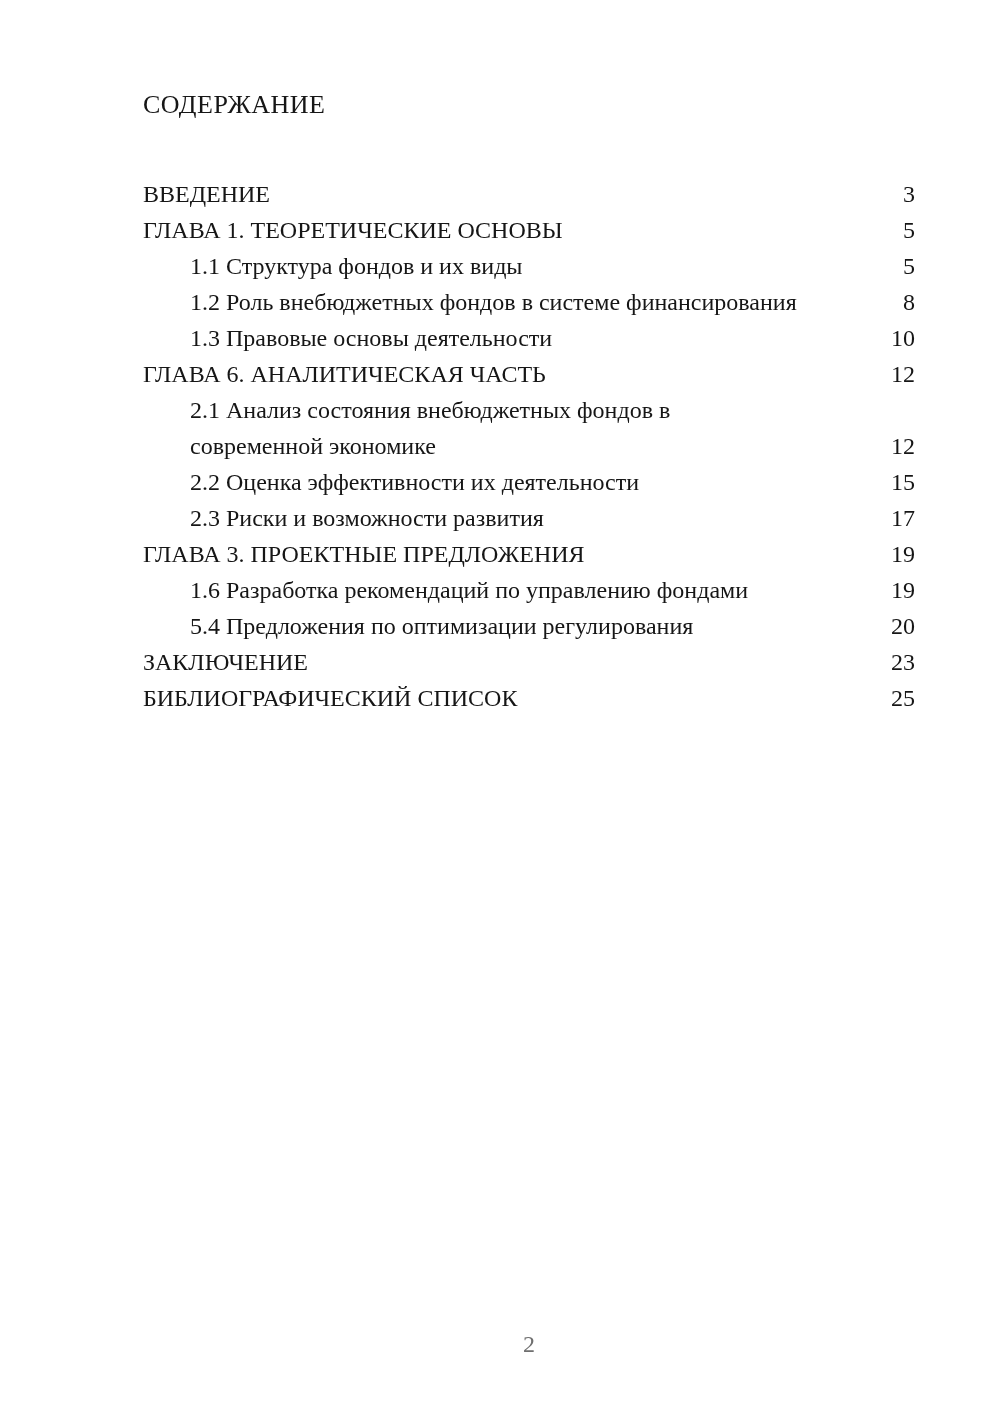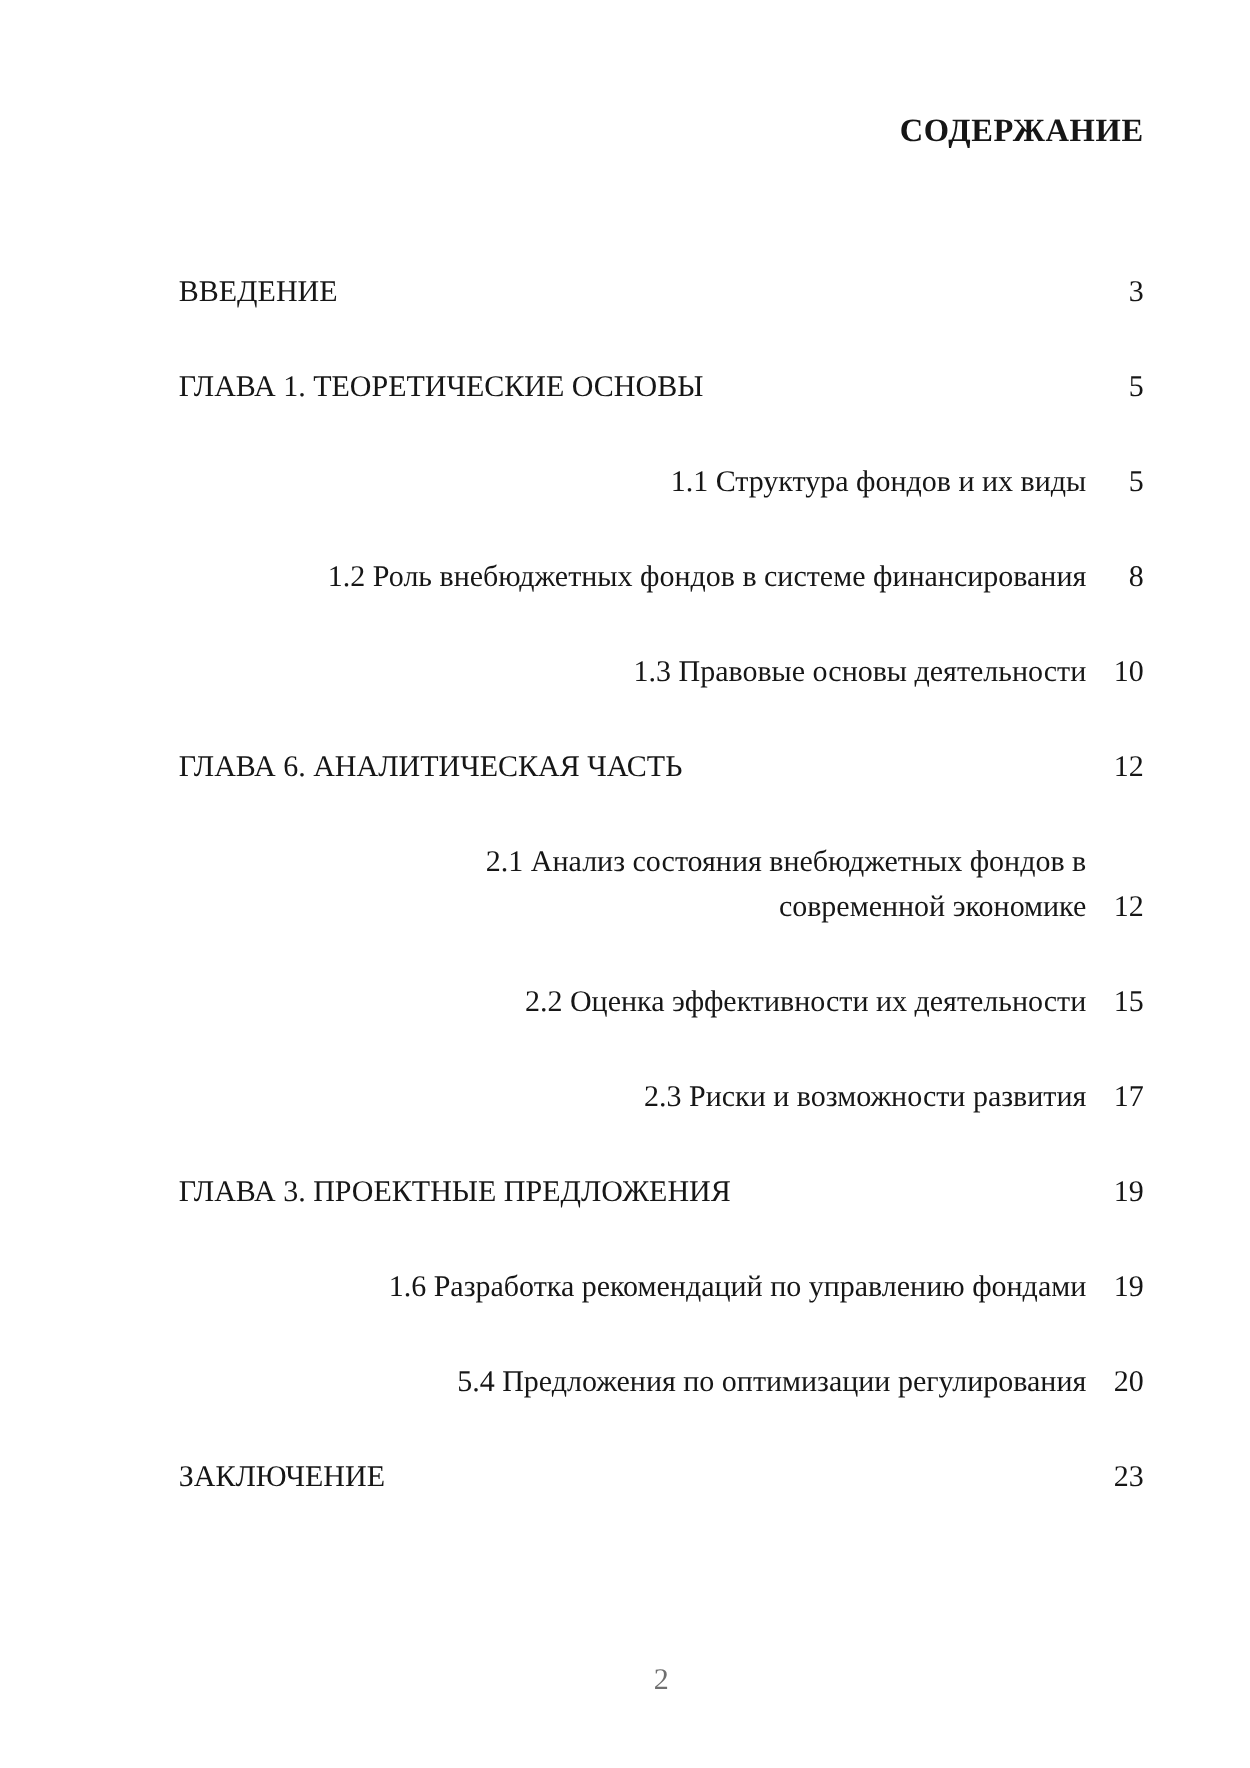--- a/index.html
+++ b/index.html
@@ -16,43 +16,41 @@
     overflow: hidden;
   }
   .content {
     position: absolute;
     left: 143px;
     top: 0;
     width: 772px;
   }
   .doc-title {
     margin: 90px 0 0 0;
-    text-align: right;
+    text-align: left;
     font-size: 26px;
     line-height: 30px;
-    font-weight: bold;
+    font-weight: normal;
     letter-spacing: 0.5px;
   }
   .toc {
     margin-top: 56px;
   }
   .toc-row {
     display: flex;
     align-items: flex-end;
     font-size: 24px;
     line-height: 36px;
   }
   .toc-row .label {
     flex: 1 1 auto;
     white-space: pre-line;
-    margin-top: 40px;
   }
   .toc-row.level-1 .label {
     padding-left: 47px;
-    text-align: right;
   }
   .toc-row .pagenum {
     flex: 0 0 auto;
     width: 46px;
     text-align: right;
   }
   .footer-pagenum {
     position: absolute;
     left: 143px;
     width: 772px;
@@ -115,16 +113,20 @@
         <span class="pagenum">19</span>
       </div>
       <div class="toc-row level-1">
         <span class="label">5.4 Предложения по оптимизации регулирования</span>
         <span class="pagenum">20</span>
       </div>
       <div class="toc-row level-0">
         <span class="label">ЗАКЛЮЧЕНИЕ</span>
         <span class="pagenum">23</span>
       </div>
+      <div class="toc-row level-0">
+        <span class="label">БИБЛИОГРАФИЧЕСКИЙ СПИСОК</span>
+        <span class="pagenum">25</span>
+      </div>
     </div>
 </div>
 
 <div class="footer-pagenum">2</div>
 
 </body></html>

